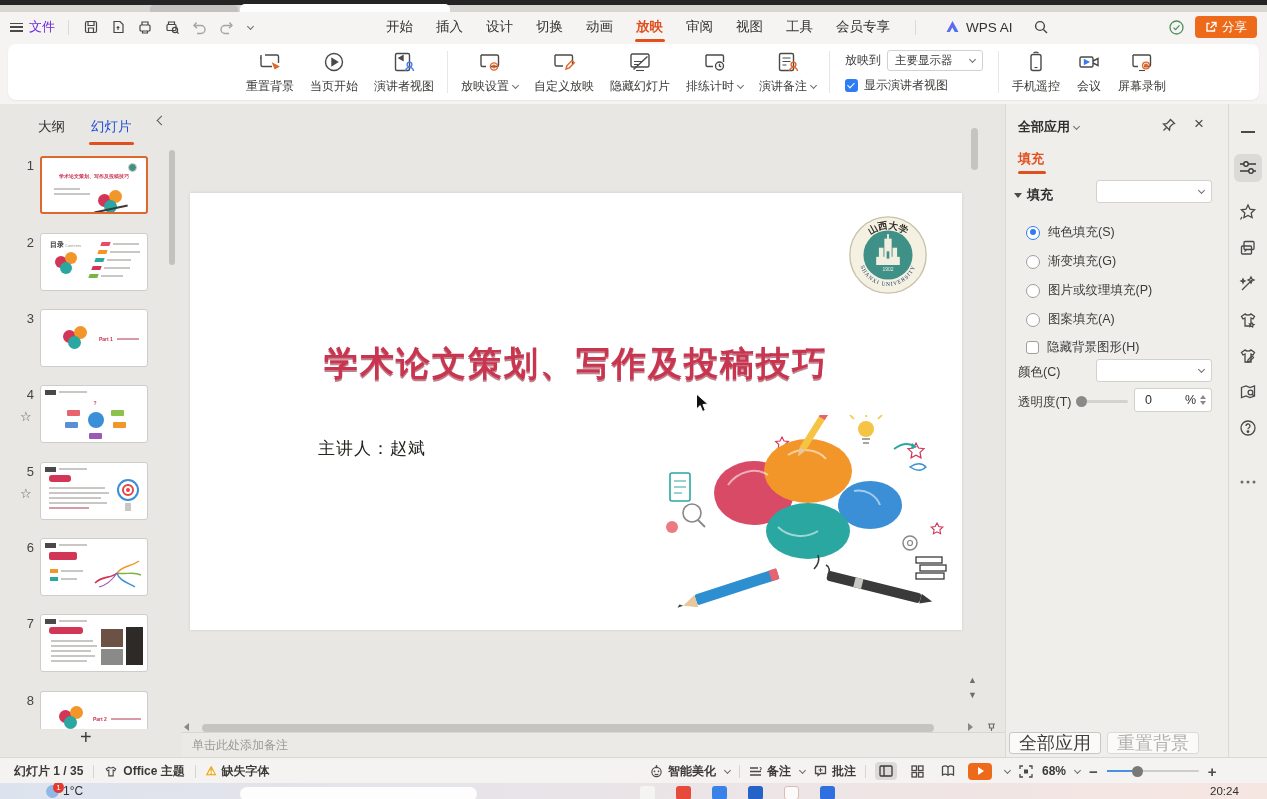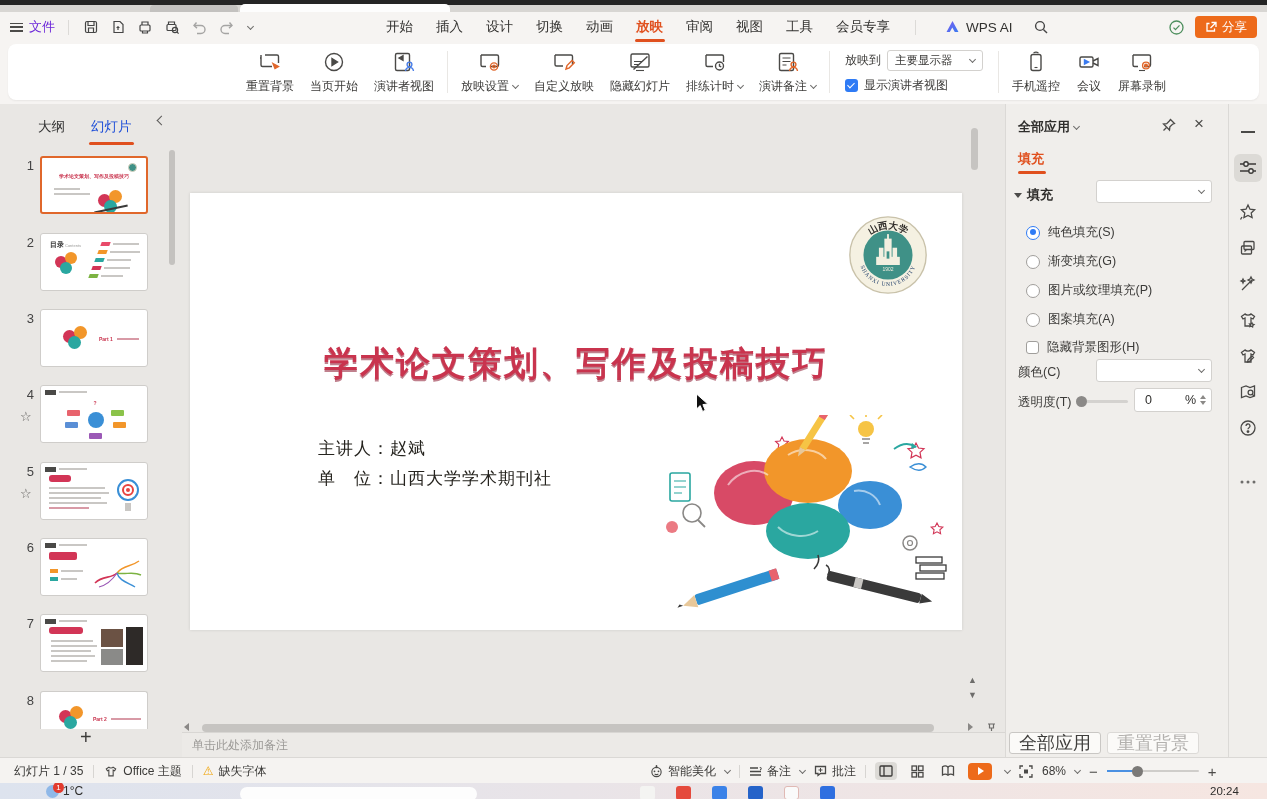--- a/index.html
+++ b/index.html
@@ -124,21 +124,21 @@
   #rp-buttons { position:absolute; left:3px; top:628px; display:flex; gap:6px; }
   .rp-btn { height:22px; padding:0 9px; font-size:18px; display:flex; align-items:center; border:1px solid #c9c7c4; border-radius:3px; background:#fbfaf8; color:#3f3e3c; }
   .rp-btn.dis { color:#b3b1ae; border-color:#dcdad7; }
 
   
   #rightrail { position:absolute; left:1228px; top:0; width:39px; height:653px; background:#f0eeeb; border-left:1px solid #dbd9d6; display:flex; flex-direction:column; align-items:center; }
   .rail-ic { width:28px; height:28px; display:flex; align-items:center; justify-content:center; margin-top:8px; border-radius:6px; color:#4a4947; }
   .rail-ic.active { background:#dcdad6; }
 
   
-  #statusbar { position:absolute; left:0; top:757px; width:1267px; height:36px; background:#f5f3f1; border-top:1px solid #dad8d5; font-size:12px; color:#3b3a38; }
+  #statusbar { position:absolute; left:0; top:757px; width:1267px; height:36px; background:#f5f3f1; border-top:1px solid #dad8d5; font-size:12px; color:#3b3a38;font-weight:bold; }
   #sb-left { position:absolute; left:14px; top:0; height:26px; display:flex; align-items:center; gap:10px; }
   #sb-right { position:absolute; left:650px; top:0; height:26px; display:flex; align-items:center; gap:9px; }
   .sb-sep { width:1px; height:13px; background:#d7d5d2; }
   .sb-item { display:flex; align-items:center; gap:5px; white-space:nowrap; }
   .warn { color:#f0a202; font-size:12px; }
   .view-ic { width:22px; height:18px; display:flex; align-items:center; justify-content:center; border-radius:4px; }
   .view-ic.active { background:#dcdad6; }
   #play-btn { width:24px; height:17px; background:#ed6a1a; border-radius:4px; display:flex; align-items:center; justify-content:center; }
   #play-btn i { width:0; height:0; border-top:4px solid transparent; border-bottom:4px solid transparent; border-left:6px solid #fff; margin-left:1px; }
   #zoom-slider { position:relative; width:92px; height:2px; background:#cfcdca; border-radius:1px; }
@@ -557,21 +557,20 @@
           <textPath href="#arcT" startOffset="50%" text-anchor="middle">山西大学</textPath>
         </text>
         <text font-size="6.2" fill="#23406b" letter-spacing="1" font-family="Liberation Serif,serif">
           <textPath href="#arcB" startOffset="50%" text-anchor="middle">SHANXI UNIVERSITY</textPath>
         </text>
         <text x="44" y="62" font-size="5.5" fill="#f3efe0" text-anchor="middle">1902</text>
       </svg>
 
       <div id="slide-title">学术论文策划、写作及投稿技巧</div>
       <div class="slide-sub" id="sub1">主讲人：赵斌</div>
-      <div class="slide-sub" id="sub2">单　位：山西大学学术期刊社</div>
 
       <svg id="doodle" width="292" height="200" viewBox="0 0 292 200" fill="none">
 
         <rect x="12" y="58" width="20" height="28" rx="2" stroke="#2aa7a0" stroke-width="1.6"></rect>
         <path d="M16 66h12M16 72h12M16 78h8" stroke="#2aa7a0" stroke-width="1.2"></path>
         <circle cx="34" cy="98" r="9" stroke="#8a8886" stroke-width="1.6"></circle>
         <path d="M40 105l7 7" stroke="#8a8886" stroke-width="1.8"></path>
         <circle cx="14" cy="112" r="6" fill="#e8636d" opacity=".85"></circle>
 
         <circle cx="208" cy="14" r="8" fill="#f6c445"></circle>

